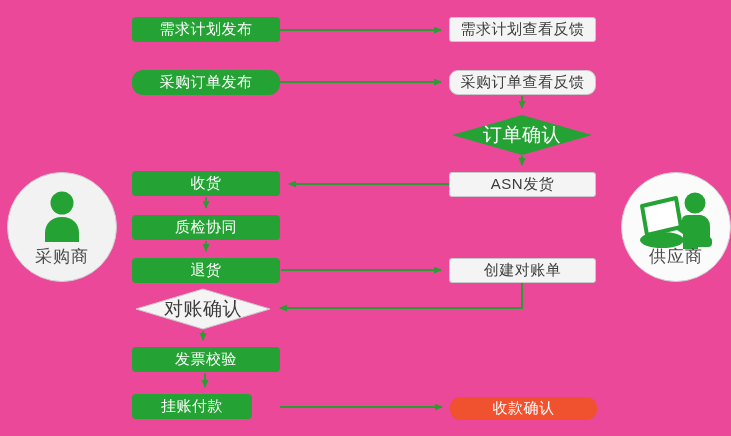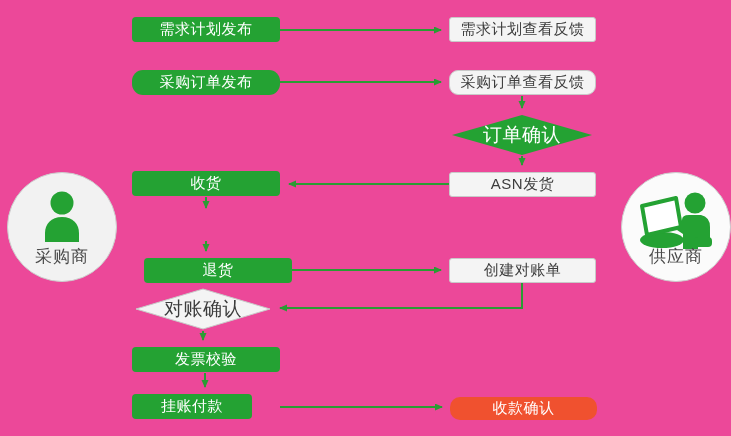--- a/index.html
+++ b/index.html
@@ -52,21 +52,22 @@
       <path d="M522 283 V308 H280" marker-end="url(#ah)"></path>
       <path d="M203 331 V340" marker-end="url(#ah)"></path>
       <path d="M205 373 V387" marker-end="url(#ah)"></path>
       <path d="M280 407 H442" marker-end="url(#ah)"></path>
     </g>
   </svg>
 
   <div class="node green" style="left:132px;top:17px;width:148px;height:25px;">需求计划发布</div>
   <div class="node green" style="left:132px;top:70px;width:148px;height:25px;border-radius:11px;">采购订单发布</div>
   <div class="node green" style="left:132px;top:171px;width:148px;height:25px;">收货</div>
-  <div class="node green" style="left:144px;top:258px;width:148px;height:25px;">退货</div>
+  <div class="node green" style="left:132px;top:215px;width:148px;height:25px;">质检协同</div>
+  <div class="node green" style="left:132px;top:258px;width:148px;height:25px;">退货</div>
   <div class="node green" style="left:132px;top:347px;width:148px;height:25px;">发票校验</div>
   <div class="node green" style="left:132px;top:394px;width:120px;height:25px;">挂账付款</div>
 
   <div class="node light" style="left:449px;top:17px;width:147px;height:25px;">需求计划查看反馈</div>
   <div class="node light" style="left:449px;top:70px;width:147px;height:25px;border-radius:9px;">采购订单查看反馈</div>
   <div class="node light" style="left:449px;top:172px;width:147px;height:25px;">ASN发货</div>
   <div class="node light" style="left:449px;top:258px;width:147px;height:25px;">创建对账单</div>
   <div class="node red" style="left:450px;top:397px;width:147px;height:23px;">收款确认</div>
 
   <div class="diamond green-d" style="left:452px;top:115px;width:140px;height:40px;">

